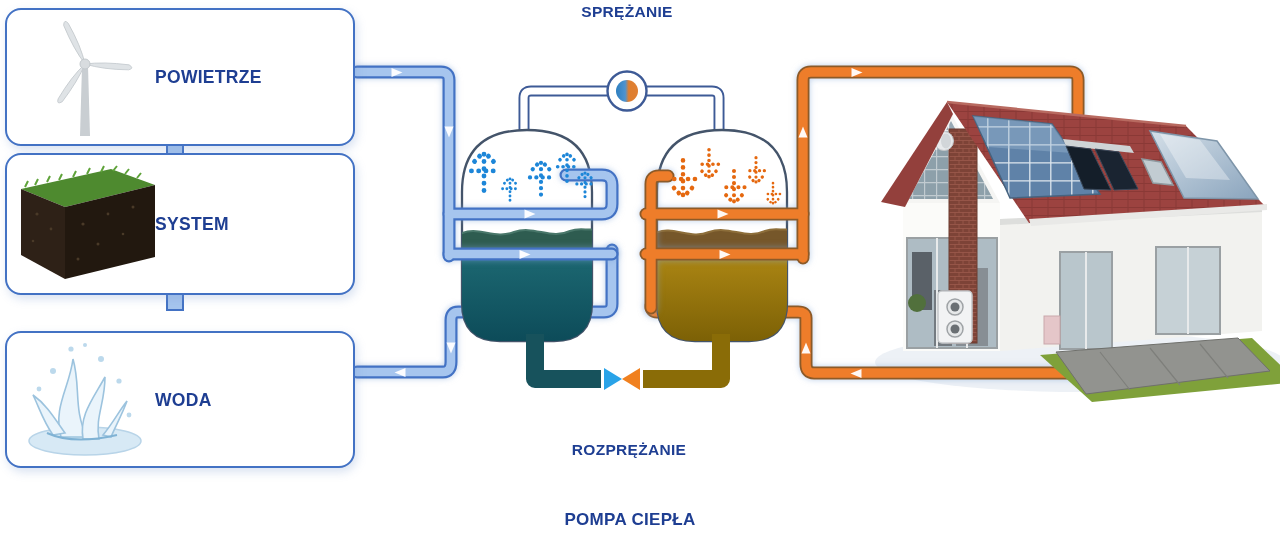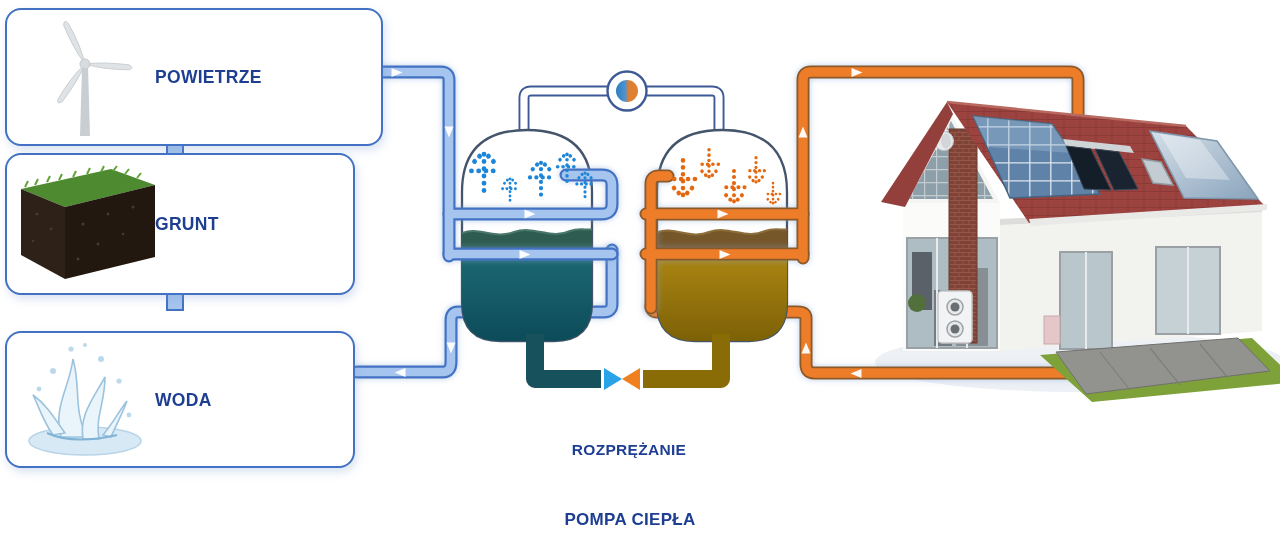--- a/index.html
+++ b/index.html
@@ -271,21 +271,21 @@
     <use href="#fa" transform="translate(399,372.5) rotate(180)"></use>
     <use href="#fa" transform="translate(803,131) rotate(-90)"></use>
     <use href="#fa" transform="translate(858,72.5)"></use>
     <use href="#fa" transform="translate(724,214)"></use>
     <use href="#fa" transform="translate(726,254.5)"></use>
     <use href="#fa" transform="translate(806,347) rotate(-90)"></use>
     <use href="#fa" transform="translate(855,373.5) rotate(180)"></use>
   </g>
 </svg>
 
-<div class="src-box" style="top:8px;height:134px;padding-left:28px;">
+<div class="src-box" style="top:8px;height:134px;">
   <svg class="box-icon" width="140" height="128" viewBox="0 0 140 128">
     <g transform="translate(72,50)">
       <polygon points="-3,2 3,2 5,72 -5,72" fill="#c9ced2"></polygon>
       <g fill="#dfe3e6" stroke="#c3c9cd" stroke-width="0.8">
         <path transform="rotate(-25)" d="M0,0 Q4,-18 2,-44 Q0,-50 -3,-44 Q-4,-18 0,0"></path>
         <path transform="rotate(95)" d="M0,0 Q4,-18 2,-44 Q0,-50 -3,-44 Q-4,-18 0,0"></path>
         <path transform="rotate(215)" d="M0,0 Q4,-18 2,-44 Q0,-50 -3,-44 Q-4,-18 0,0"></path>
       </g>
       <circle cx="0" cy="0" r="5" fill="#d8dcdf" stroke="#c3c9cd"></circle>
     </g>
@@ -304,21 +304,21 @@
           <circle cx="38" cy="70" r="1.4"></circle>
           <circle cx="20" cy="82" r="1.3"></circle>
       <circle cx="70" cy="65" r="1.6"></circle>
           <circle cx="95" cy="55" r="1.4"></circle>
           <circle cx="120" cy="48" r="1.5"></circle>
       <circle cx="85" cy="85" r="1.5"></circle>
           <circle cx="110" cy="75" r="1.3"></circle>
           <circle cx="65" cy="100" r="1.5"></circle>
     </g>
   </svg>
-  <span class="box-label">GRUNT</span>
+  <span class="box-label">SYSTEM</span>
 </div>
 
 <div class="src-box" style="top:307px;height:133px;margin-top:24px;">
   <svg class="box-icon" width="150" height="126" viewBox="0 0 150 126">
     <ellipse cx="72" cy="104" rx="56" ry="14" fill="#d7e9f5" stroke="#b8d4e8" stroke-width="1.5"></ellipse>
     <g fill="#eaf4fb" stroke="#9cc3de" stroke-width="1.6">
       <path d="M48,100 C40,70 56,52 60,22 C68,50 60,72 74,100 Z"></path>
       <path d="M70,102 C66,78 80,62 92,40 C92,66 82,80 86,102 Z"></path>
       <path d="M40,98 C30,84 26,70 20,58 C34,68 42,82 52,96 Z"></path>
       <path d="M90,98 C100,86 106,74 114,64 C108,80 102,90 98,100 Z"></path>
@@ -330,17 +330,18 @@
       <circle cx="106" cy="44" r="2.6"></circle>
           <circle cx="26" cy="52" r="2.4"></circle>
           <circle cx="116" cy="78" r="2.4"></circle>
       <circle cx="72" cy="8" r="2"></circle>
     </g>
     <path d="M34,96 Q60,108 104,98" stroke="#7fb2d4" stroke-width="2" fill="none"></path>
   </svg>
   <span class="box-label">WODA</span>
 </div>
 
+<div class="proc-label" style="left:527px;top:3px;width:200px;">SPRĘŻANIE</div>
 <div class="proc-label" style="left:529px;top:441px;width:200px;">ROZPRĘŻANIE</div>
 
 <div class="caption" style="left:480px;top:510px;width:300px;">POMPA CIEPŁA</div>
 
 </div>
 
 </body></html>

